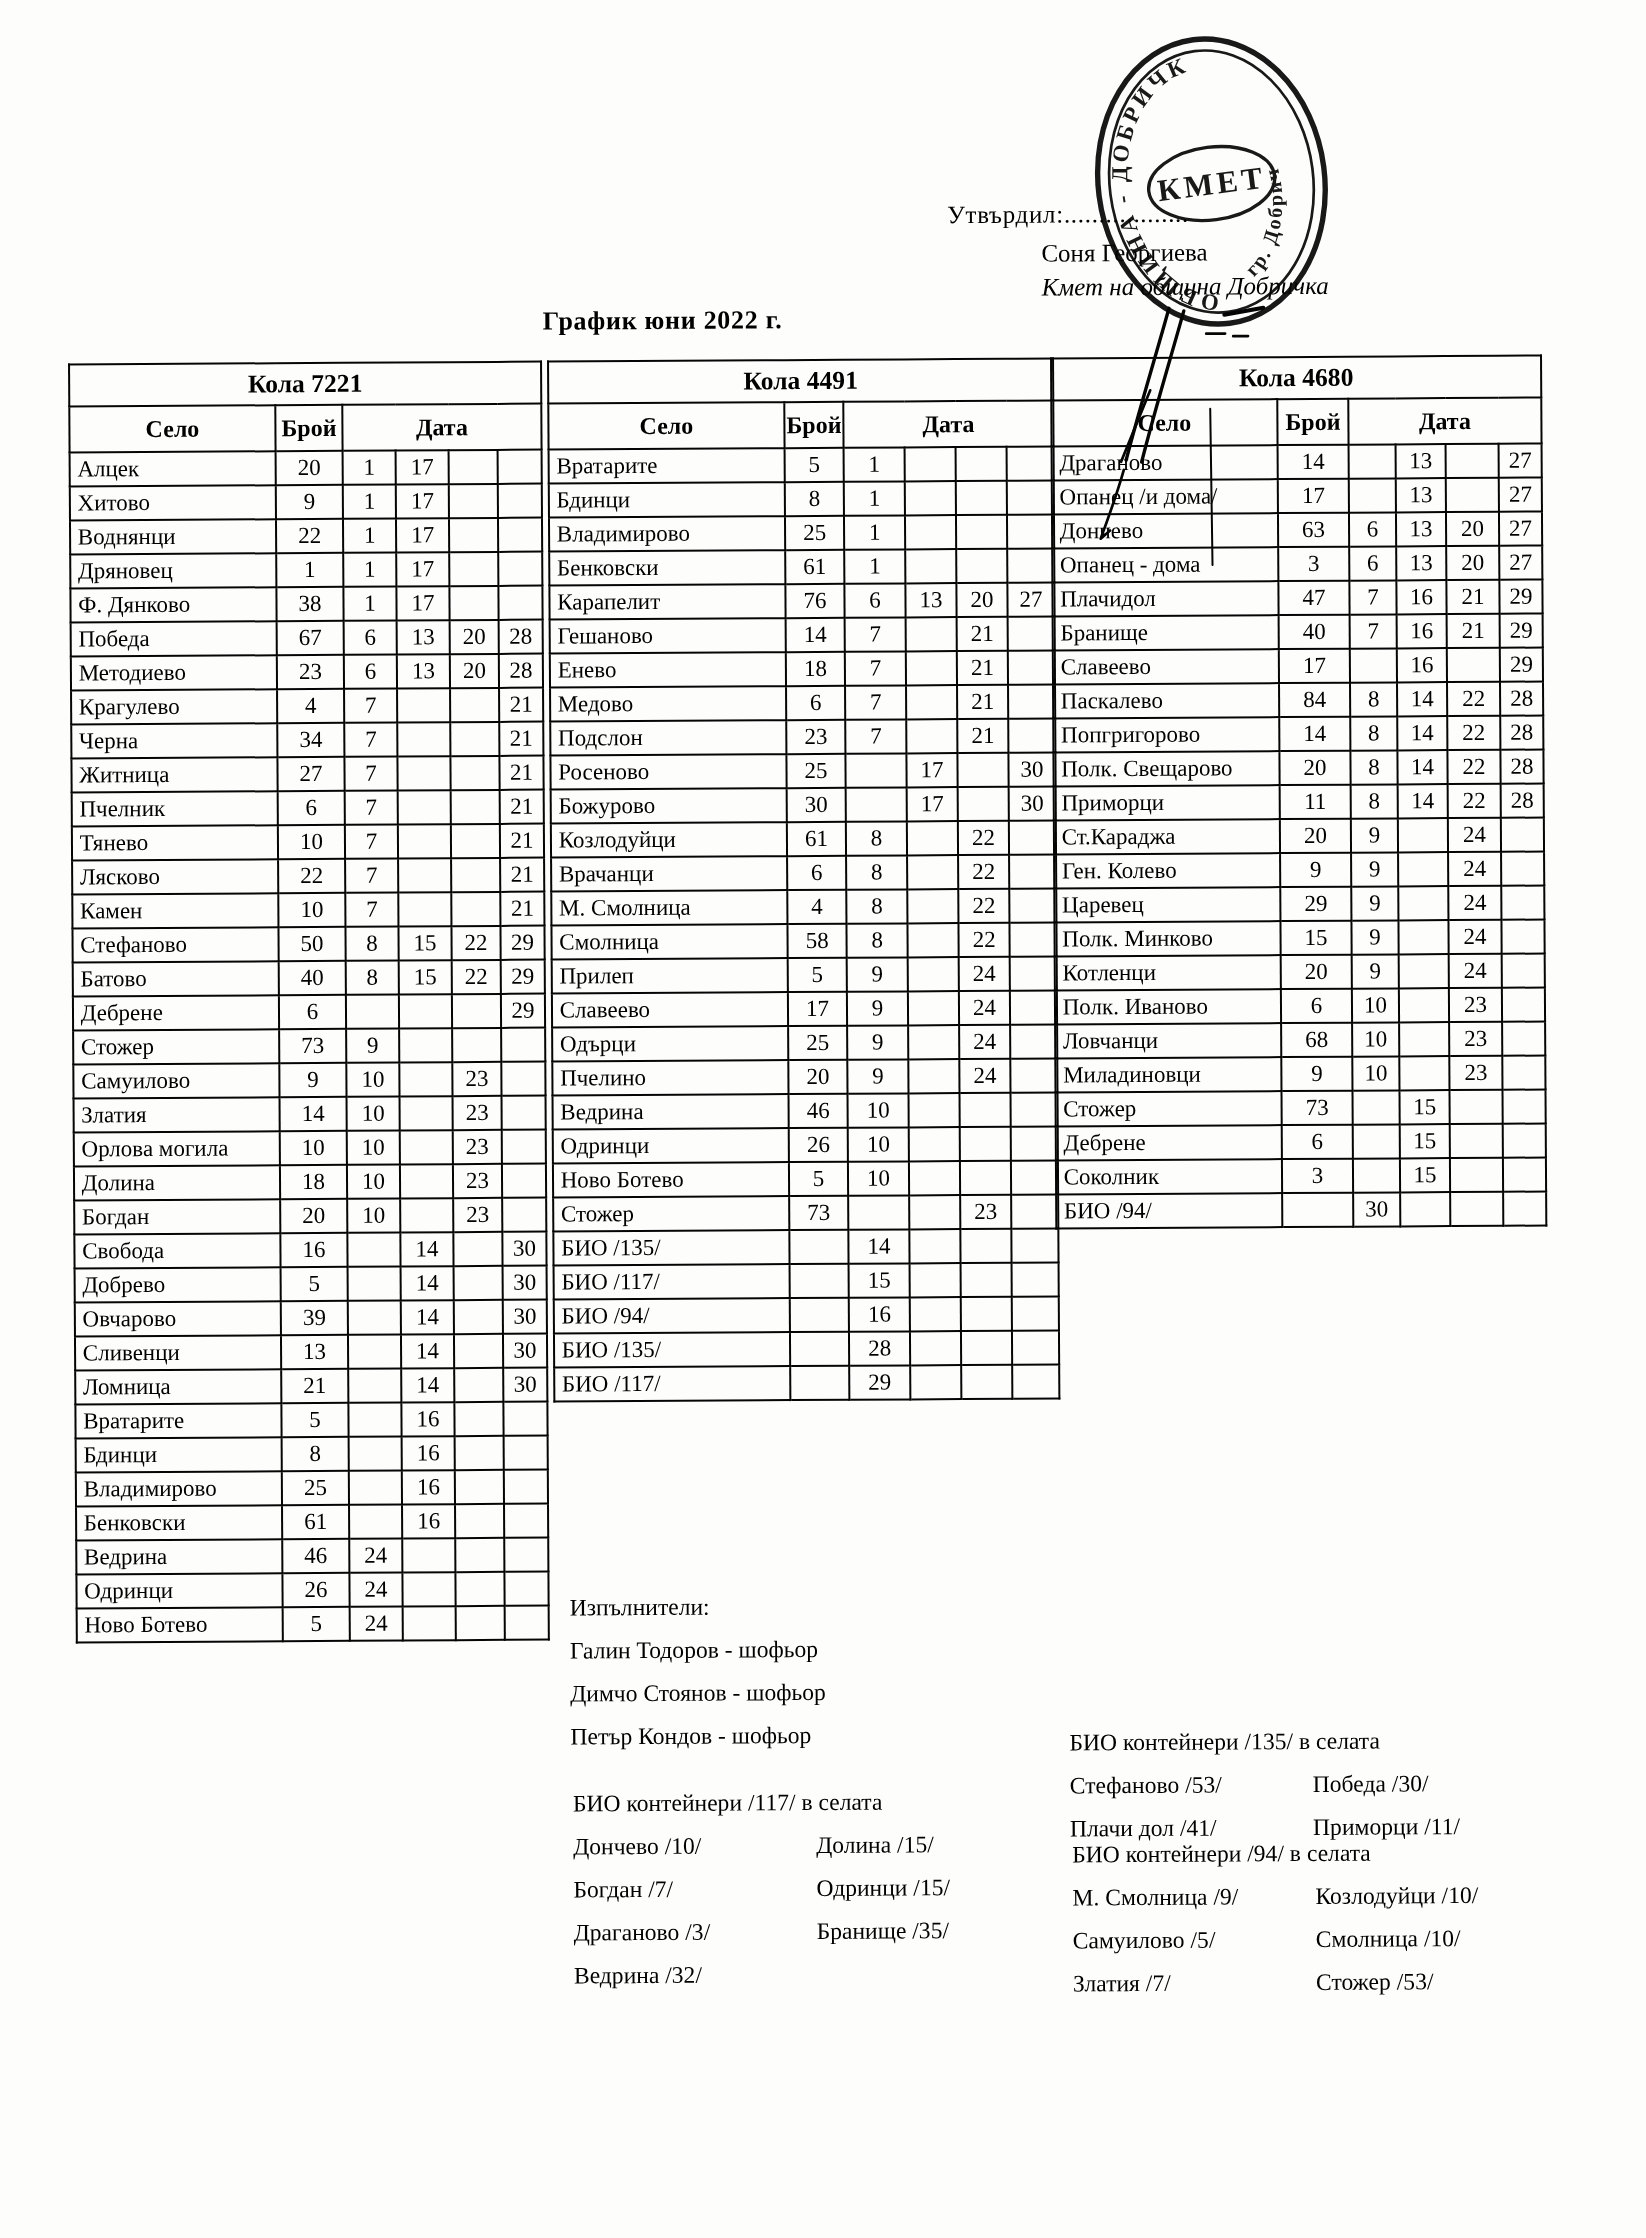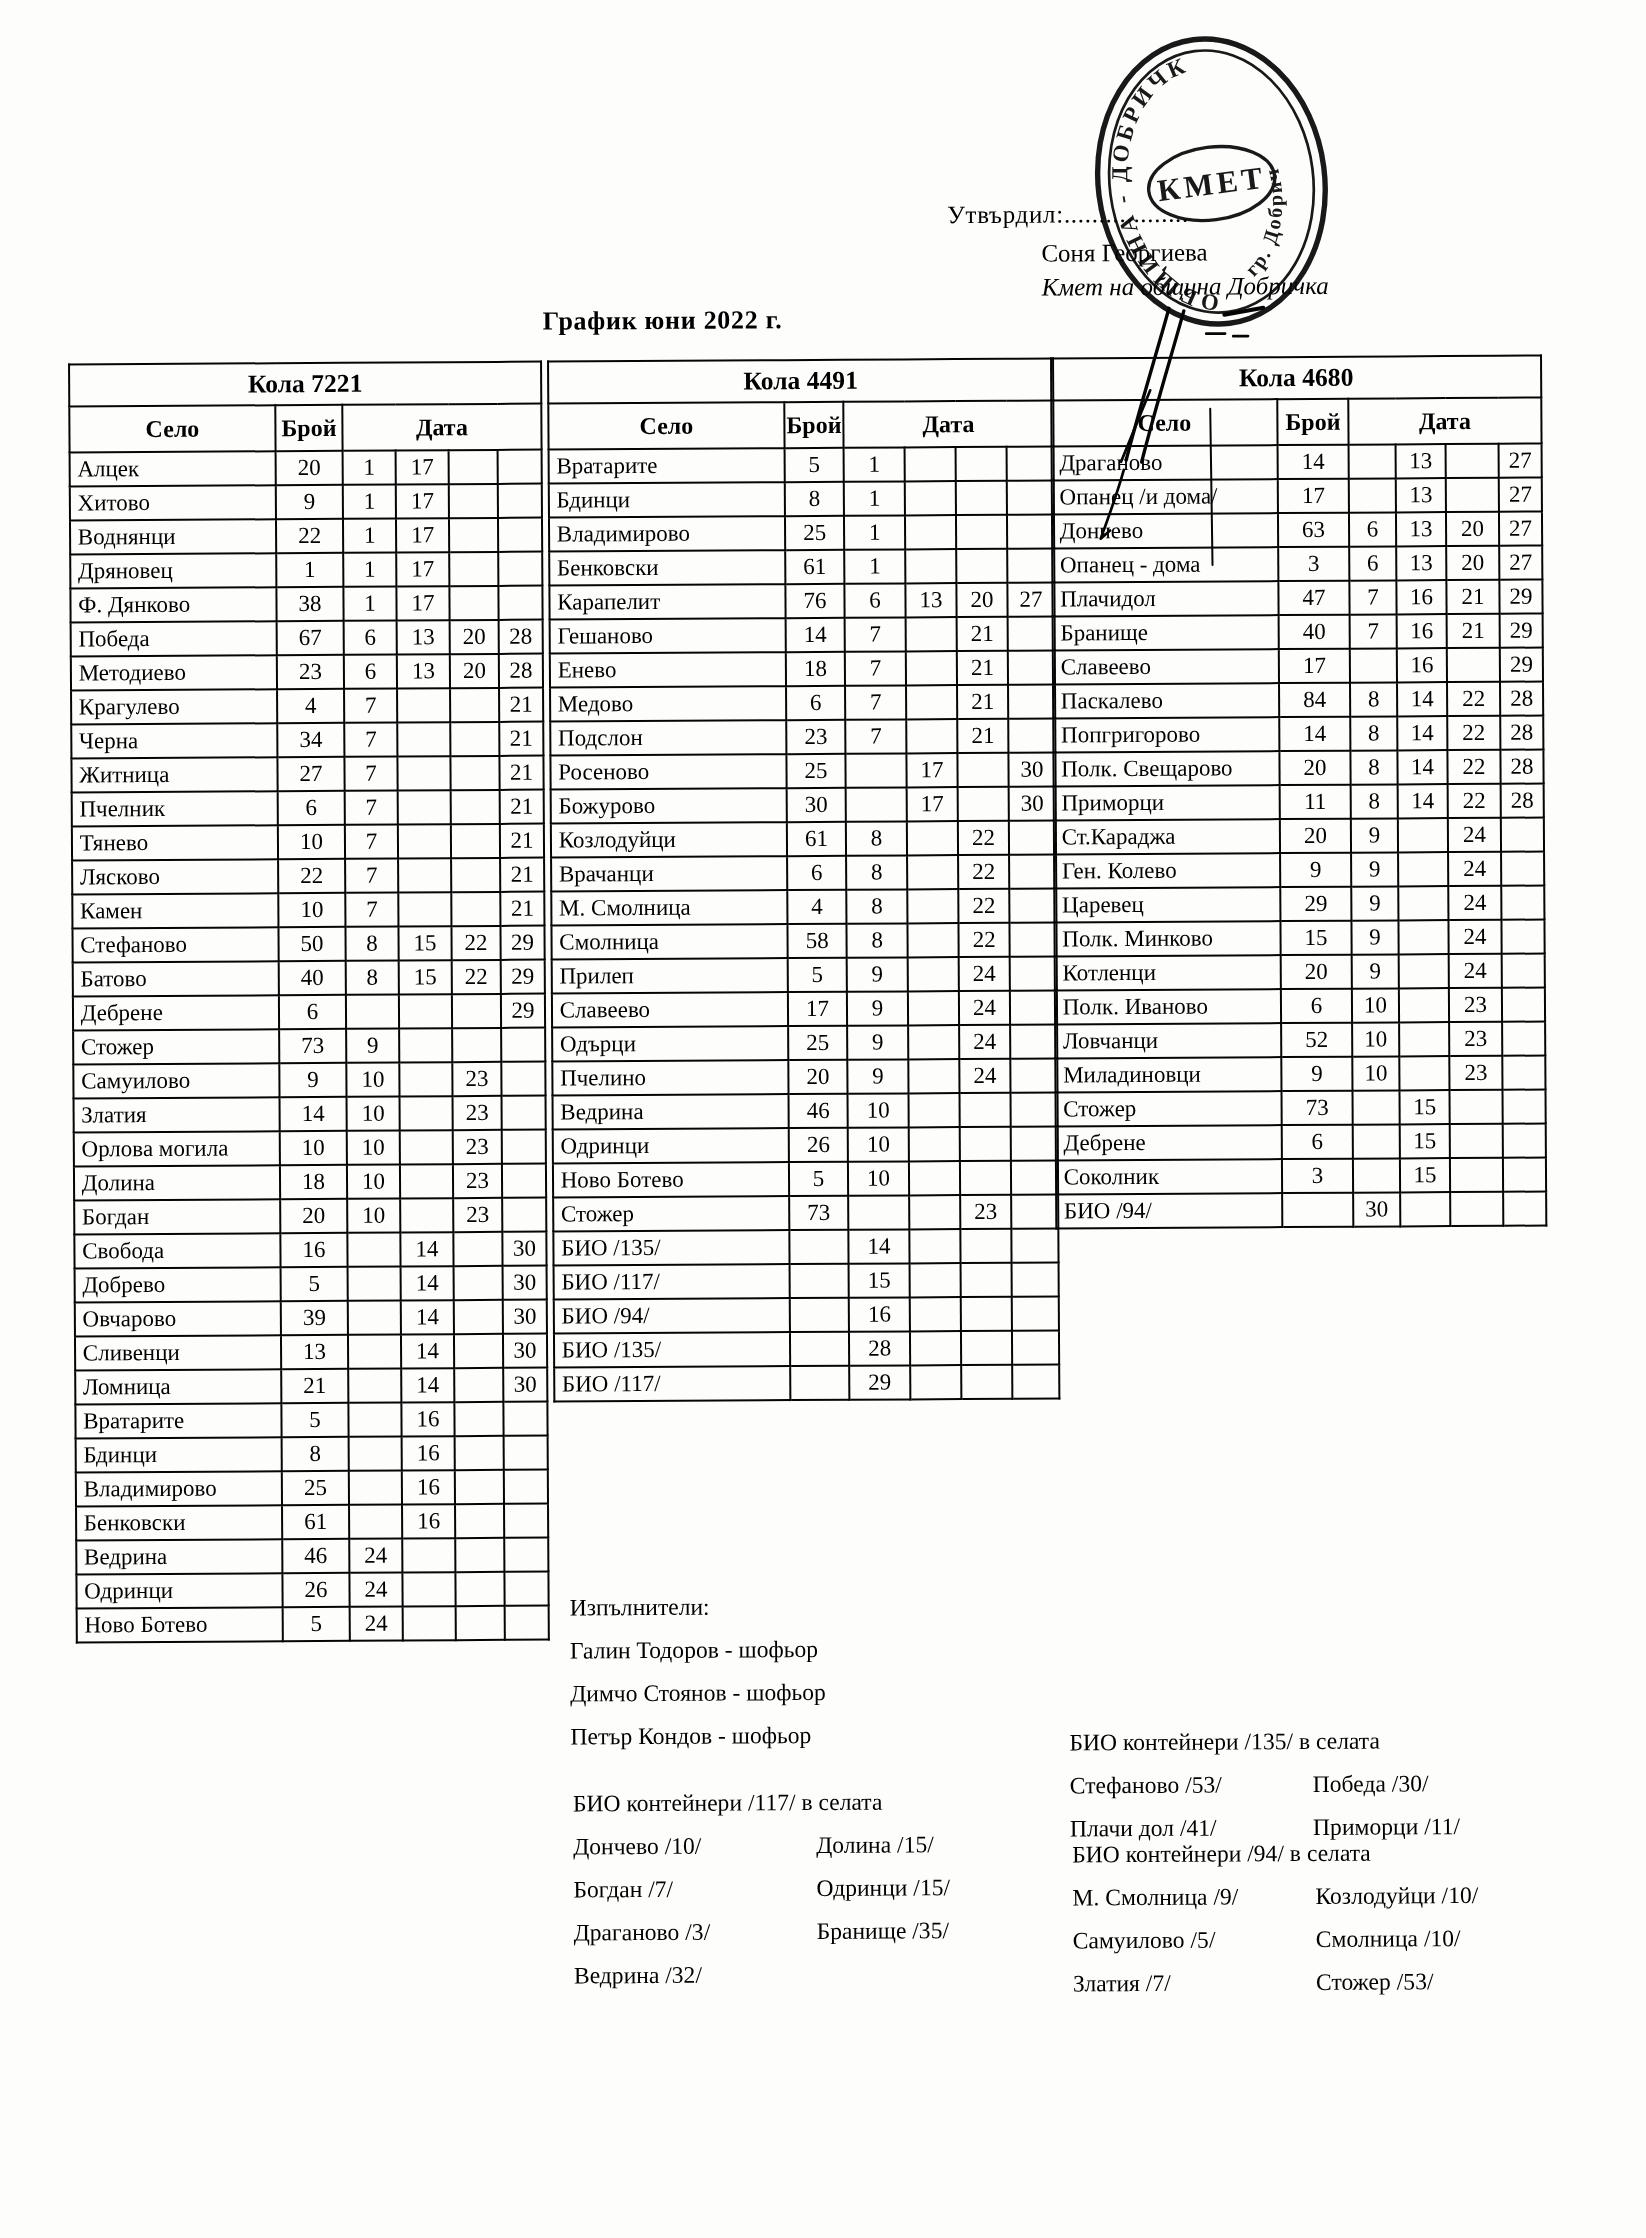--- a/index.html
+++ b/index.html
@@ -779,21 +779,21 @@
           <tr>
             <td class="v">Полк. Иваново</td>
             <td class="n">6</td>
             <td class="n">10</td>
             <td class="n"></td>
             <td class="n">23</td>
             <td class="n"></td>
           </tr>
           <tr>
             <td class="v">Ловчанци</td>
-            <td class="n">52</td>
+            <td class="n">68</td>
             <td class="n">10</td>
             <td class="n"></td>
             <td class="n">23</td>
             <td class="n"></td>
           </tr>
           <tr>
             <td class="v">Миладиновци</td>
             <td class="n">9</td>
             <td class="n">10</td>
             <td class="n"></td>

